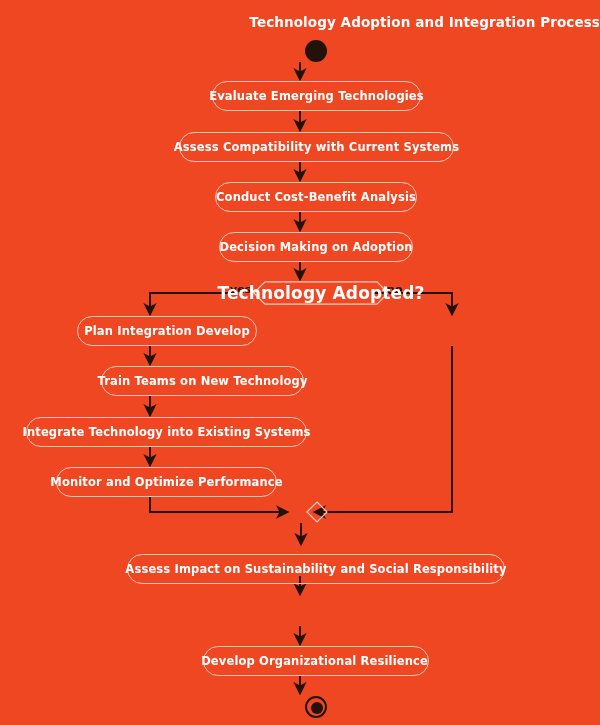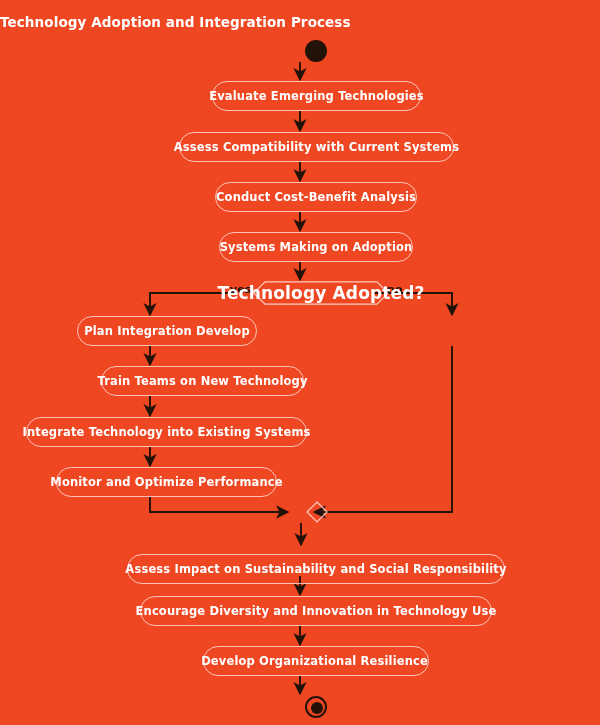--- a/index.html
+++ b/index.html
@@ -33,21 +33,21 @@
     left: 16px;
     top: 0;
     width: 600px;
     height: 725px;
   }
   .diagram-title {
     position: absolute;
     left: 0;
     top: 14px;
     width: 600px;
-    text-align: left;
+    text-align: right;
     color: #FFFFFF;
     font-size: 13.5px;
     font-weight: bold;
     letter-spacing: 0.1px;
   }
   .activity {
     position: absolute;
     box-sizing: border-box;
     border: 1px solid rgba(255, 228, 220, 0.80);
     border-radius: 15px;
@@ -156,21 +156,21 @@
 
     <div class="activity" style="left:163px; top:132px; width:275px;">
       <span>Assess Compatibility with Current Systems</span>
     </div>
 
     <div class="activity" style="left:199px; top:182px; width:202px;">
       <span>Conduct Cost-Benefit Analysis</span>
     </div>
 
     <div class="activity" style="left:203px; top:232px; width:194px;">
-      <span>Systems Making on Adoption</span>
+      <span>Decision Making on Adoption</span>
     </div>
 
     <div class="decision-hex" style="left:237px; top:281px; width:136px;">
       <svg class="hex-border" viewBox="0 0 136 24" preserveAspectRatio="none" xmlns="http://www.w3.org/2000/svg">
         <polygon points="12,0.8 124,0.8 135.2,12 124,23.2 12,23.2 0.8,12" fill="none" stroke="#FFE4DC" stroke-width="1.2" opacity="0.85"></polygon>
       </svg>
       <span class="hex-label">Technology Adopted?</span>
     </div>
 
     <div class="branch-label" style="left:214px; top:283px;">yes</div>
@@ -196,23 +196,20 @@
     <div class="merge-diamond" style="left:290px; top:501px; width:22px; height:22px;">
       <svg viewBox="0 0 22 22" width="22" height="22" xmlns="http://www.w3.org/2000/svg">
         <polygon points="11,1 21,11 11,21 1,11" fill="none" stroke="#FFE4DC" stroke-width="1.2" opacity="0.85"></polygon>
       </svg>
     </div>
 
     <div class="activity" style="left:111px; top:546px; width:378px;margin-top:8px;">
       <span>Assess Impact on Sustainability and Social Responsibility</span>
     </div>
 
-    <div class="activity" style="left:124px; top:596px; width:352px;">
-      <span>Encourage Diversity and Innovation in Technology Use</span>
-    </div>
 
     <div class="activity" style="left:187px; top:646px; width:226px;justify-content:flex-end;">
       <span>Develop Organizational Resilience</span>
     </div>
 
     <div class="end-node-outer" style="left:289px; top:696px; width:22px; height:22px;">
       <div class="end-node-inner" style="left:4px; top:4px; width:12px; height:12px;"></div>
     </div>
 
   </div>

